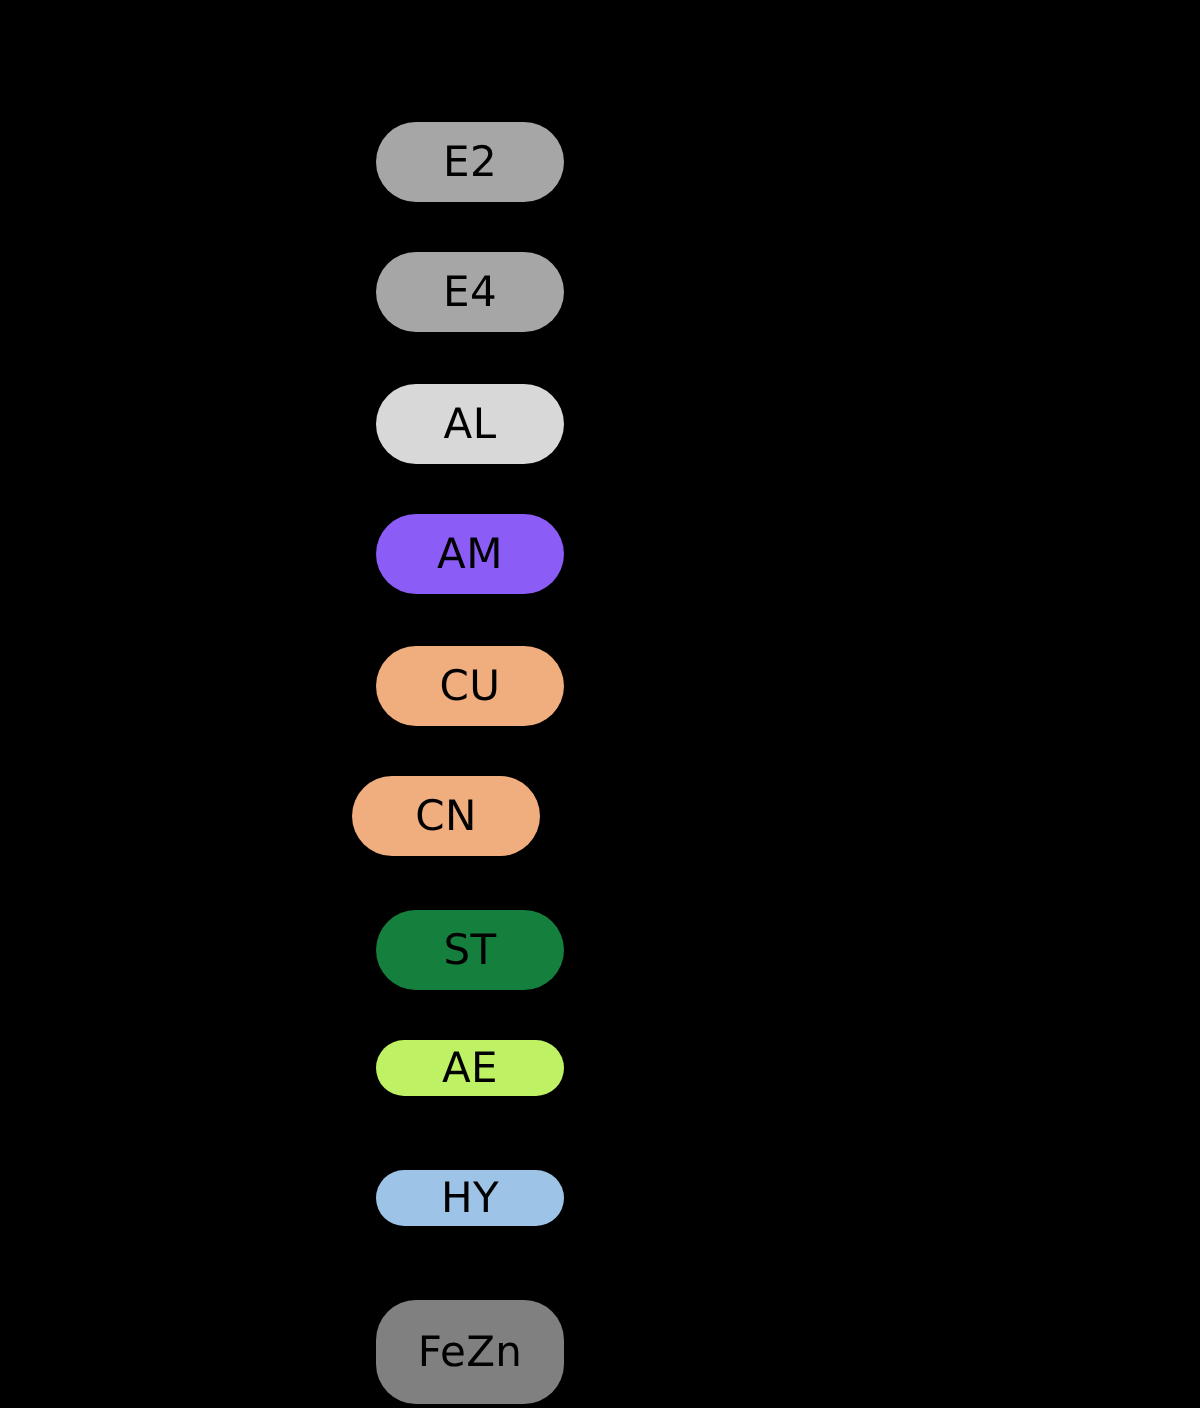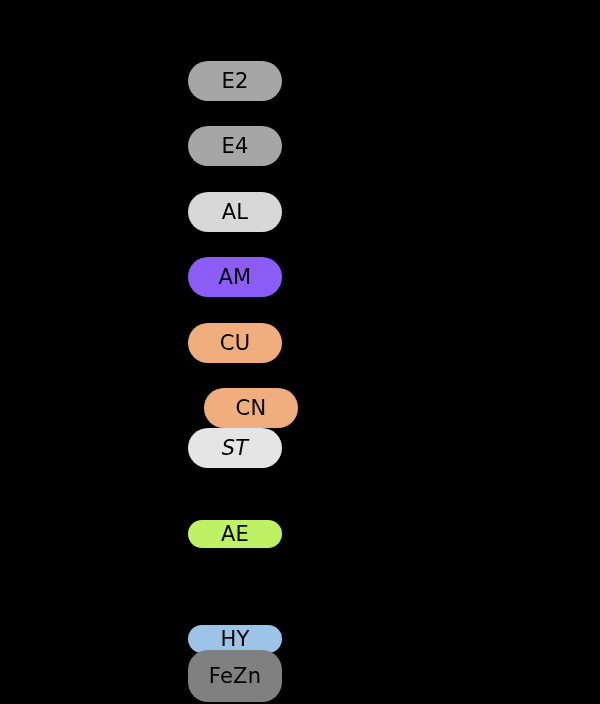--- a/index.html
+++ b/index.html
@@ -58,28 +58,28 @@
     </div>
     <div class="node" style="top: 192px; left: 188px; width: 94px; height: 40px; border-radius: 20px; background: rgb(216, 216, 216);">
       <span class="node-label" style="color: rgb(0, 0, 0);">AL</span>
     </div>
     <div class="node" style="top: 257px; left: 188px; width: 94px; height: 40px; border-radius: 20px; background: #8b5cf6;">
       <span class="node-label" style="color: rgb(0, 0, 0);">AM</span>
     </div>
     <div class="node" style="top: 323px; left: 188px; width: 94px; height: 40px; border-radius: 20px; background: rgb(240, 173, 126); text-align: center;">
       <span class="node-label" style="color: rgb(0, 0, 0);">CU</span>
     </div>
-    <div class="node" style="top: 388px; left: 204px; width: 94px; height: 40px; border-radius: 20px; background: rgb(240, 173, 126);">
+    <div class="node" style="top: 388px; left: 176px; width: 94px; height: 40px; border-radius: 20px; background: rgb(240, 173, 126);">
       <span class="node-label" style="color: rgb(0, 0, 0);">CN</span>
     </div>
-    <div class="node" style="top: 428px; left: 188px; width: 94px; height: 40px; border-radius: 20px; background: #e5e5e5; font-style: italic;">
+    <div class="node" style="top: 455px; left: 188px; width: 94px; height: 40px; border-radius: 20px; background: #15803d;">
       <span class="node-label" style="color: rgb(0, 0, 0);">ST</span>
     </div>
     <div class="node" style="top: 520px; left: 188px; width: 94px; height: 28px; border-radius: 20px; background: #bef264;">
       <span class="node-label" style="color: rgb(0, 0, 0);">AE</span>
     </div>
-    <div class="node" style="top: 585px; left: 188px; width: 94px; height: 28px; border-radius: 20px; background: rgb(157, 195, 230); margin-top: 40px;">
+    <div class="node" style="top: 585px; left: 188px; width: 94px; height: 28px; border-radius: 20px; background: rgb(157, 195, 230);">
       <span class="node-label" style="color: rgb(0, 0, 0);">HY</span>
     </div>
     <div class="node" style="top: 650px; left: 188px; width: 94px; height: 52px; border-radius: 20px; background: rgb(128, 128, 128);">
       <span class="node-label" style="color: rgb(0, 0, 0);">FeZn</span>
     </div>
   </div>
 
 </body></html>

